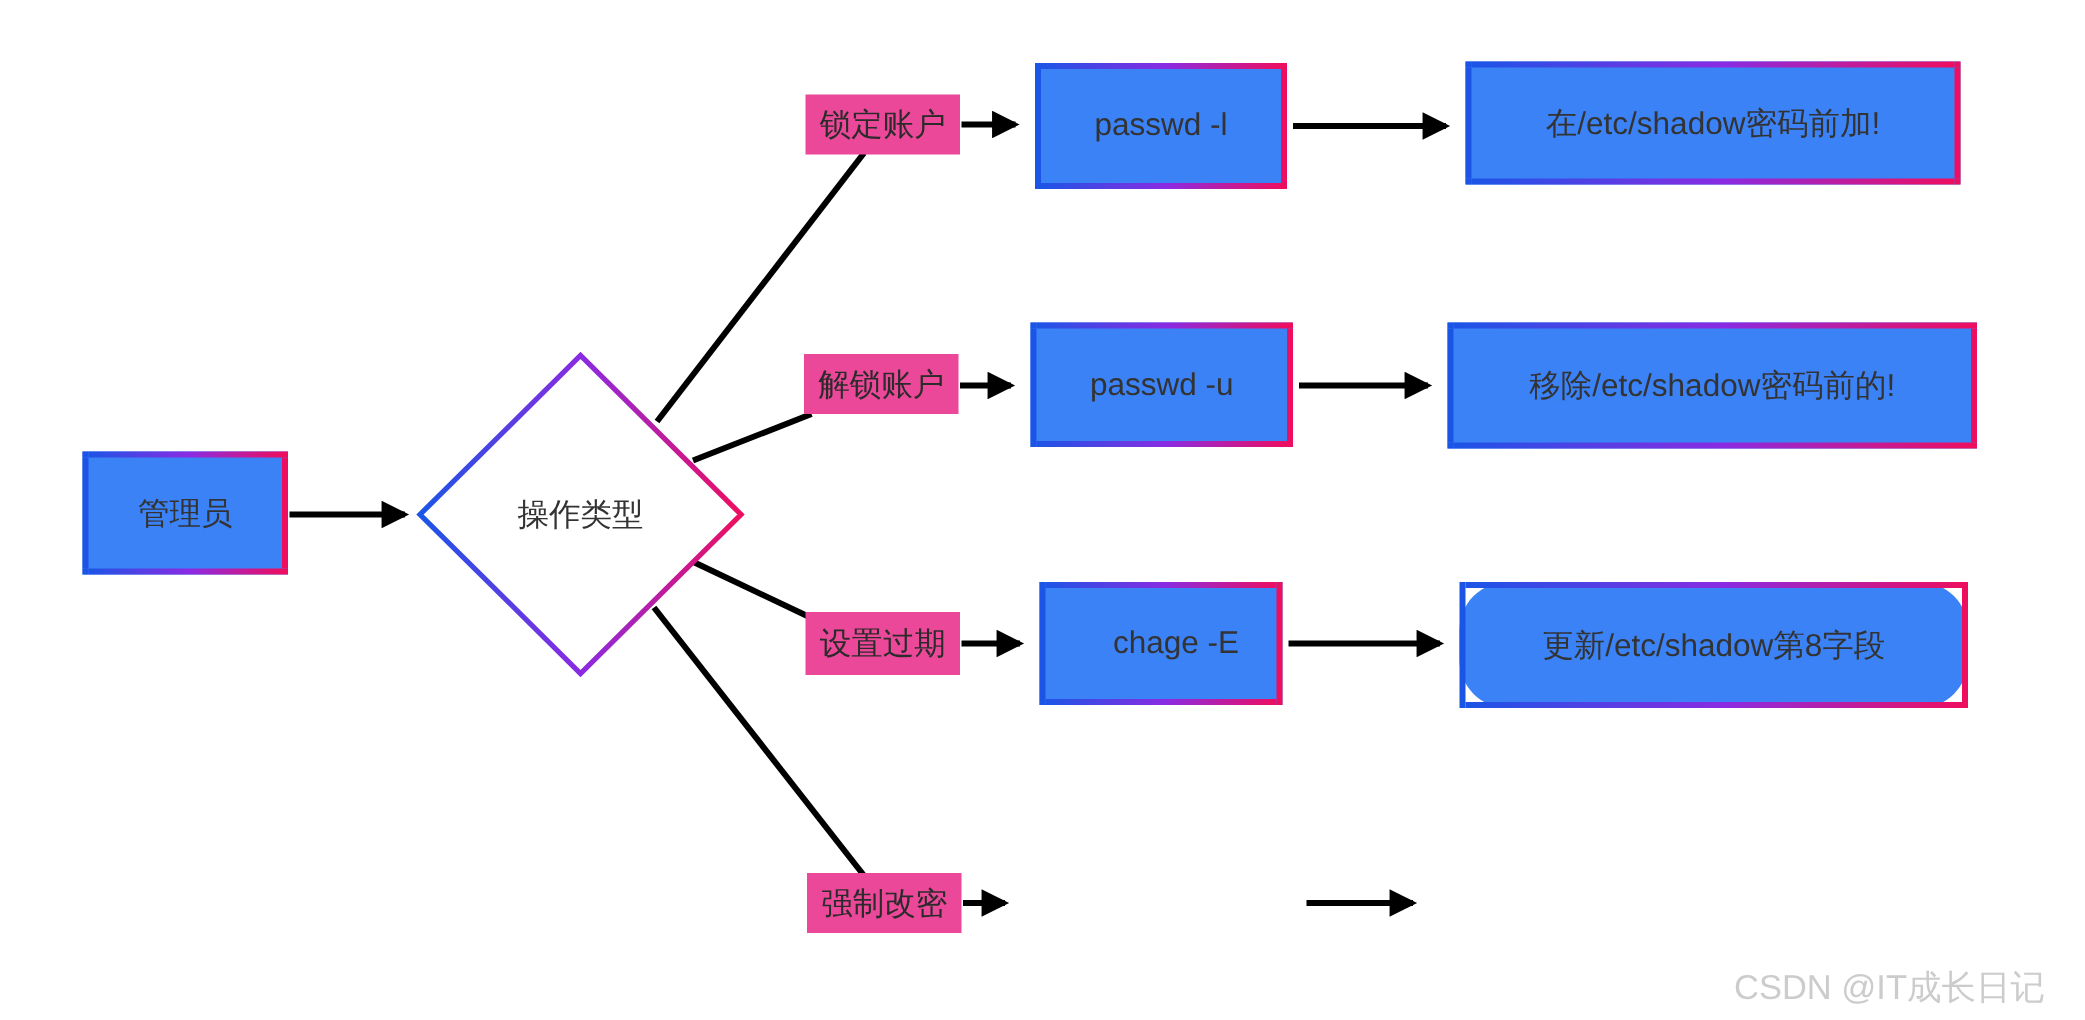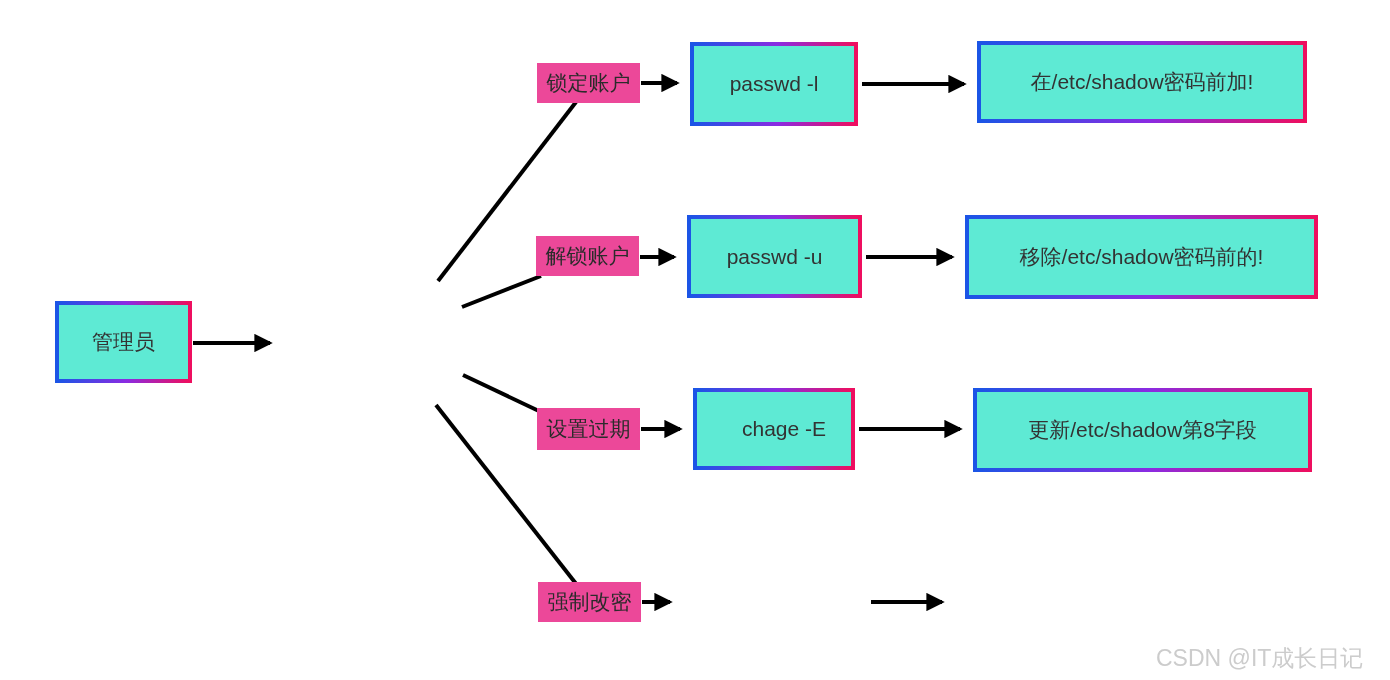--- a/index.html
+++ b/index.html
@@ -14,21 +14,21 @@
   svg.connectors {
     position: absolute;
     left: 0; top: 0;
     width: 1390px; height: 680px;
   }
   .node {
     position: absolute;
     display: flex;
     align-items: center;
     justify-content: center;
-    background: #5eead4;
+    background: #3b82f6;
     color: #333333;
     font-size: 21px;
     box-sizing: border-box;
     border: 4px solid;
     border-image: linear-gradient(90deg, #1b55e6 0%, #8a2be2 52%, #ee0e5f 100%) 1;
   }
   .cond-label {
     position: absolute;
     display: flex;
     align-items: center;
@@ -50,21 +50,21 @@
     color: #333333; font-size: 21px;
   }
   
   .n-start  { left: 55px;  top: 301px; width: 137px; height: 82px; }
   .n-cmd1   { left: 690px; top: 42px;  width: 168px; height: 84px; }
   .n-cmd2   { left: 687px; top: 215px; width: 175px; height: 83px; }
   .n-cmd3   { left: 693px; top: 388px; width: 162px; height: 82px; padding-left: 20px; }
   .n-cmd4   { left: 683px; top: 560px; width: 184px; height: 84px; }
   .n-res1   { left: 977px; top: 41px;  width: 330px; height: 82px; }
   .n-res2   { left: 965px; top: 215px; width: 353px; height: 84px; }
-  .n-res3   { left: 973px; top: 388px; width: 339px; height: 84px; }
+  .n-res3   { left: 973px; top: 388px; width: 339px; height: 84px; border-radius: 32px; }
   .n-res4   { left: 955px; top: 559px; width: 375px; height: 84px; }
   .l-cond1  { left: 537px; top: 63px;  width: 103px; height: 40px; }
   .l-cond2  { left: 536px; top: 236px; width: 103px; height: 40px; }
   .l-cond3  { left: 537px; top: 408px; width: 103px; height: 42px; }
   .l-cond4  { left: 538px; top: 582px; width: 103px; height: 40px; }
   .watermark {
     position: absolute;
     left: 1156px; top: 643px;
     width: 234px;
     color: #cccccc;
@@ -99,20 +99,33 @@
     <line x1="862" y1="84" x2="964" y2="84" stroke="#000" stroke-width="4" marker-end="url(#ah)"></line>
     <line x1="866" y1="257" x2="952" y2="257" stroke="#000" stroke-width="4" marker-end="url(#ah)"></line>
     <line x1="859" y1="429" x2="960" y2="429" stroke="#000" stroke-width="4" marker-end="url(#ah)"></line>
     <line x1="871" y1="602" x2="942" y2="602" stroke="#000" stroke-width="4" marker-end="url(#ah)"></line>
   </svg>
 
   <div class="node n-start">
     <span>管理员</span>
   </div>
 
+  <div class="diamond-wrap">
+    <svg width="224" height="220" viewBox="0 0 224 220" xmlns="http://www.w3.org/2000/svg">
+      <defs>
+        <linearGradient id="diagrad" x1="0" y1="0" x2="1" y2="0">
+          <stop offset="0" stop-color="#1b55e6"></stop>
+          <stop offset="0.5" stop-color="#8a2be2"></stop>
+          <stop offset="1" stop-color="#ee0e5f"></stop>
+        </linearGradient>
+      </defs>
+      <polygon points="5,110 112,4 219,110 112,216" fill="#ffffff" stroke="url(#diagrad)" stroke-width="3.5"></polygon>
+    </svg>
+    <span class="diamond-label">操作类型</span>
+  </div>
 
   <div class="cond-label l-cond1">
     <span>锁定账户</span>
   </div>
   <div class="node n-cmd1">
     <span>passwd -l</span>
   </div>
   <div class="node n-res1">
     <span>在/etc/shadow密码前加!</span>
   </div>

